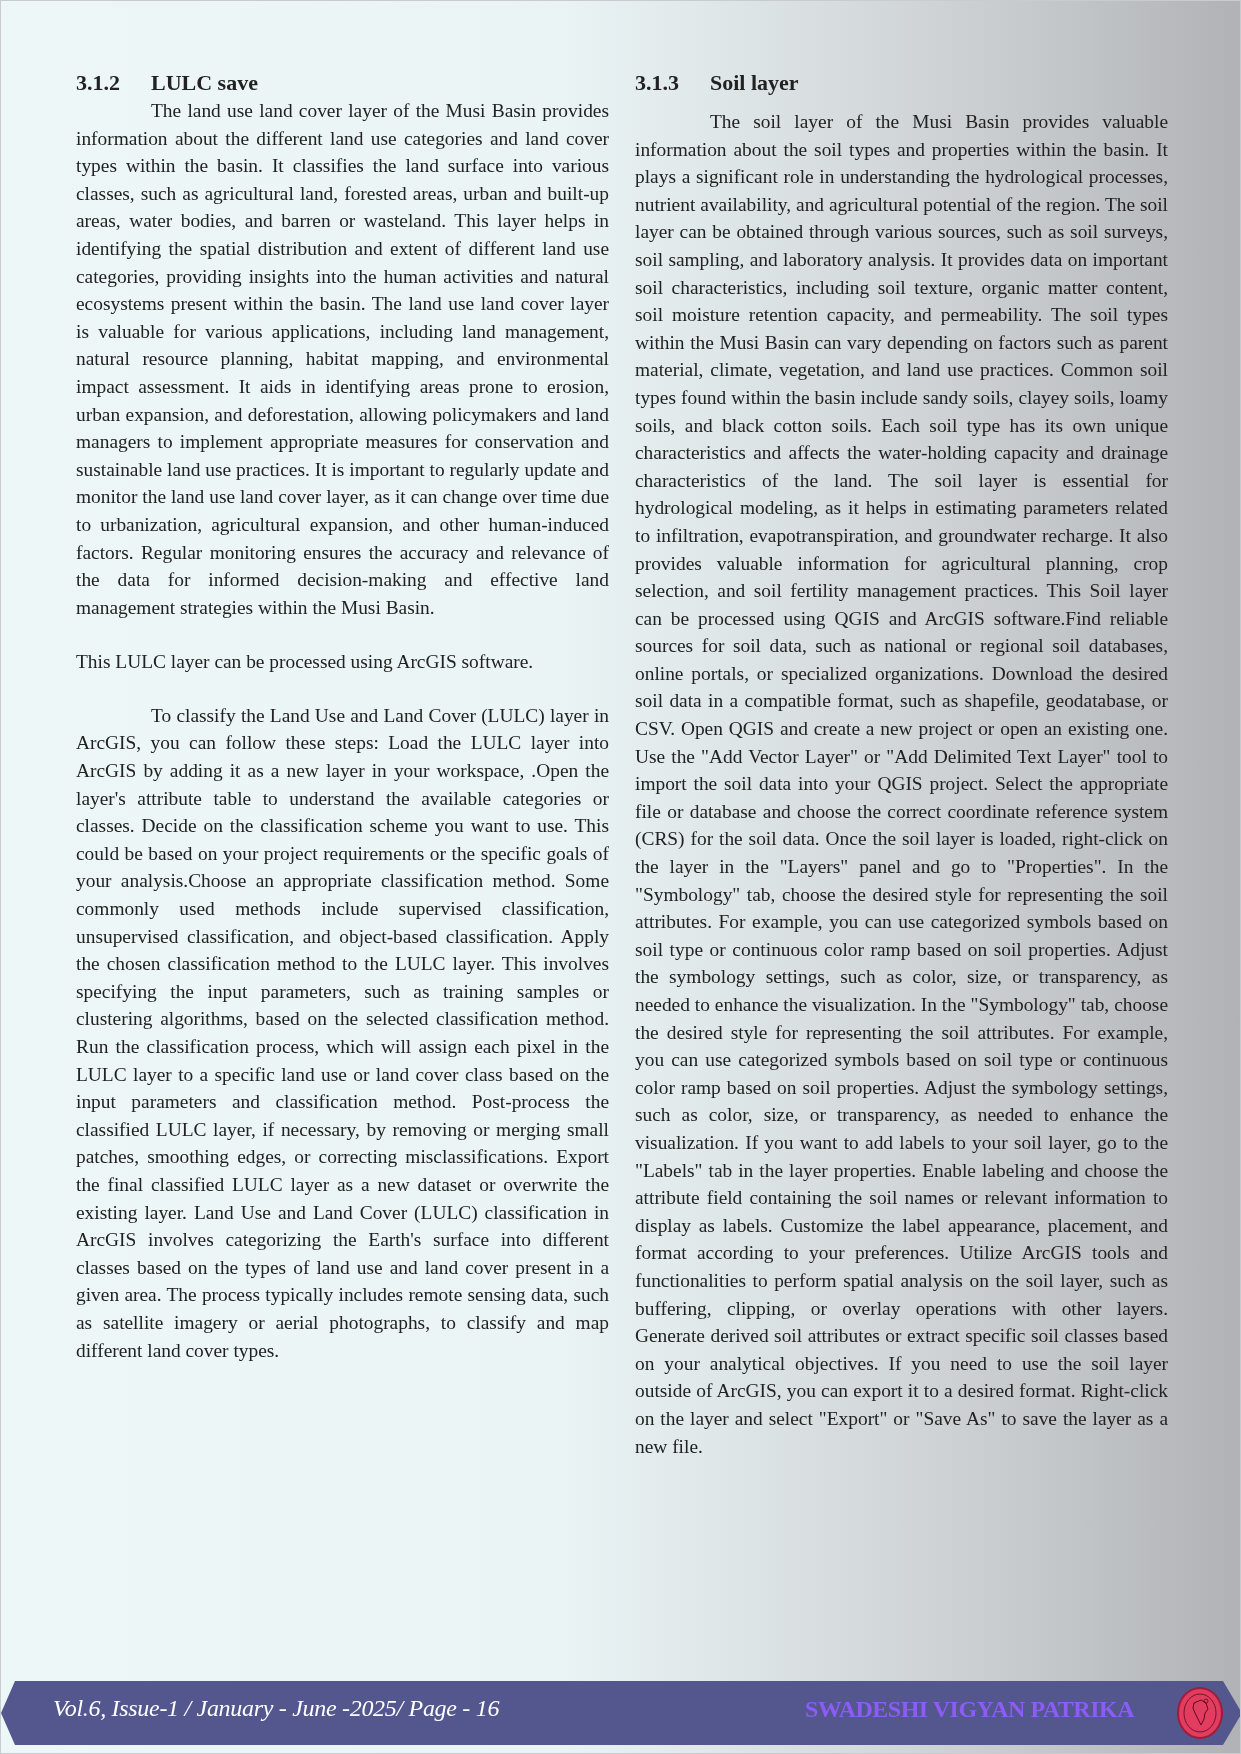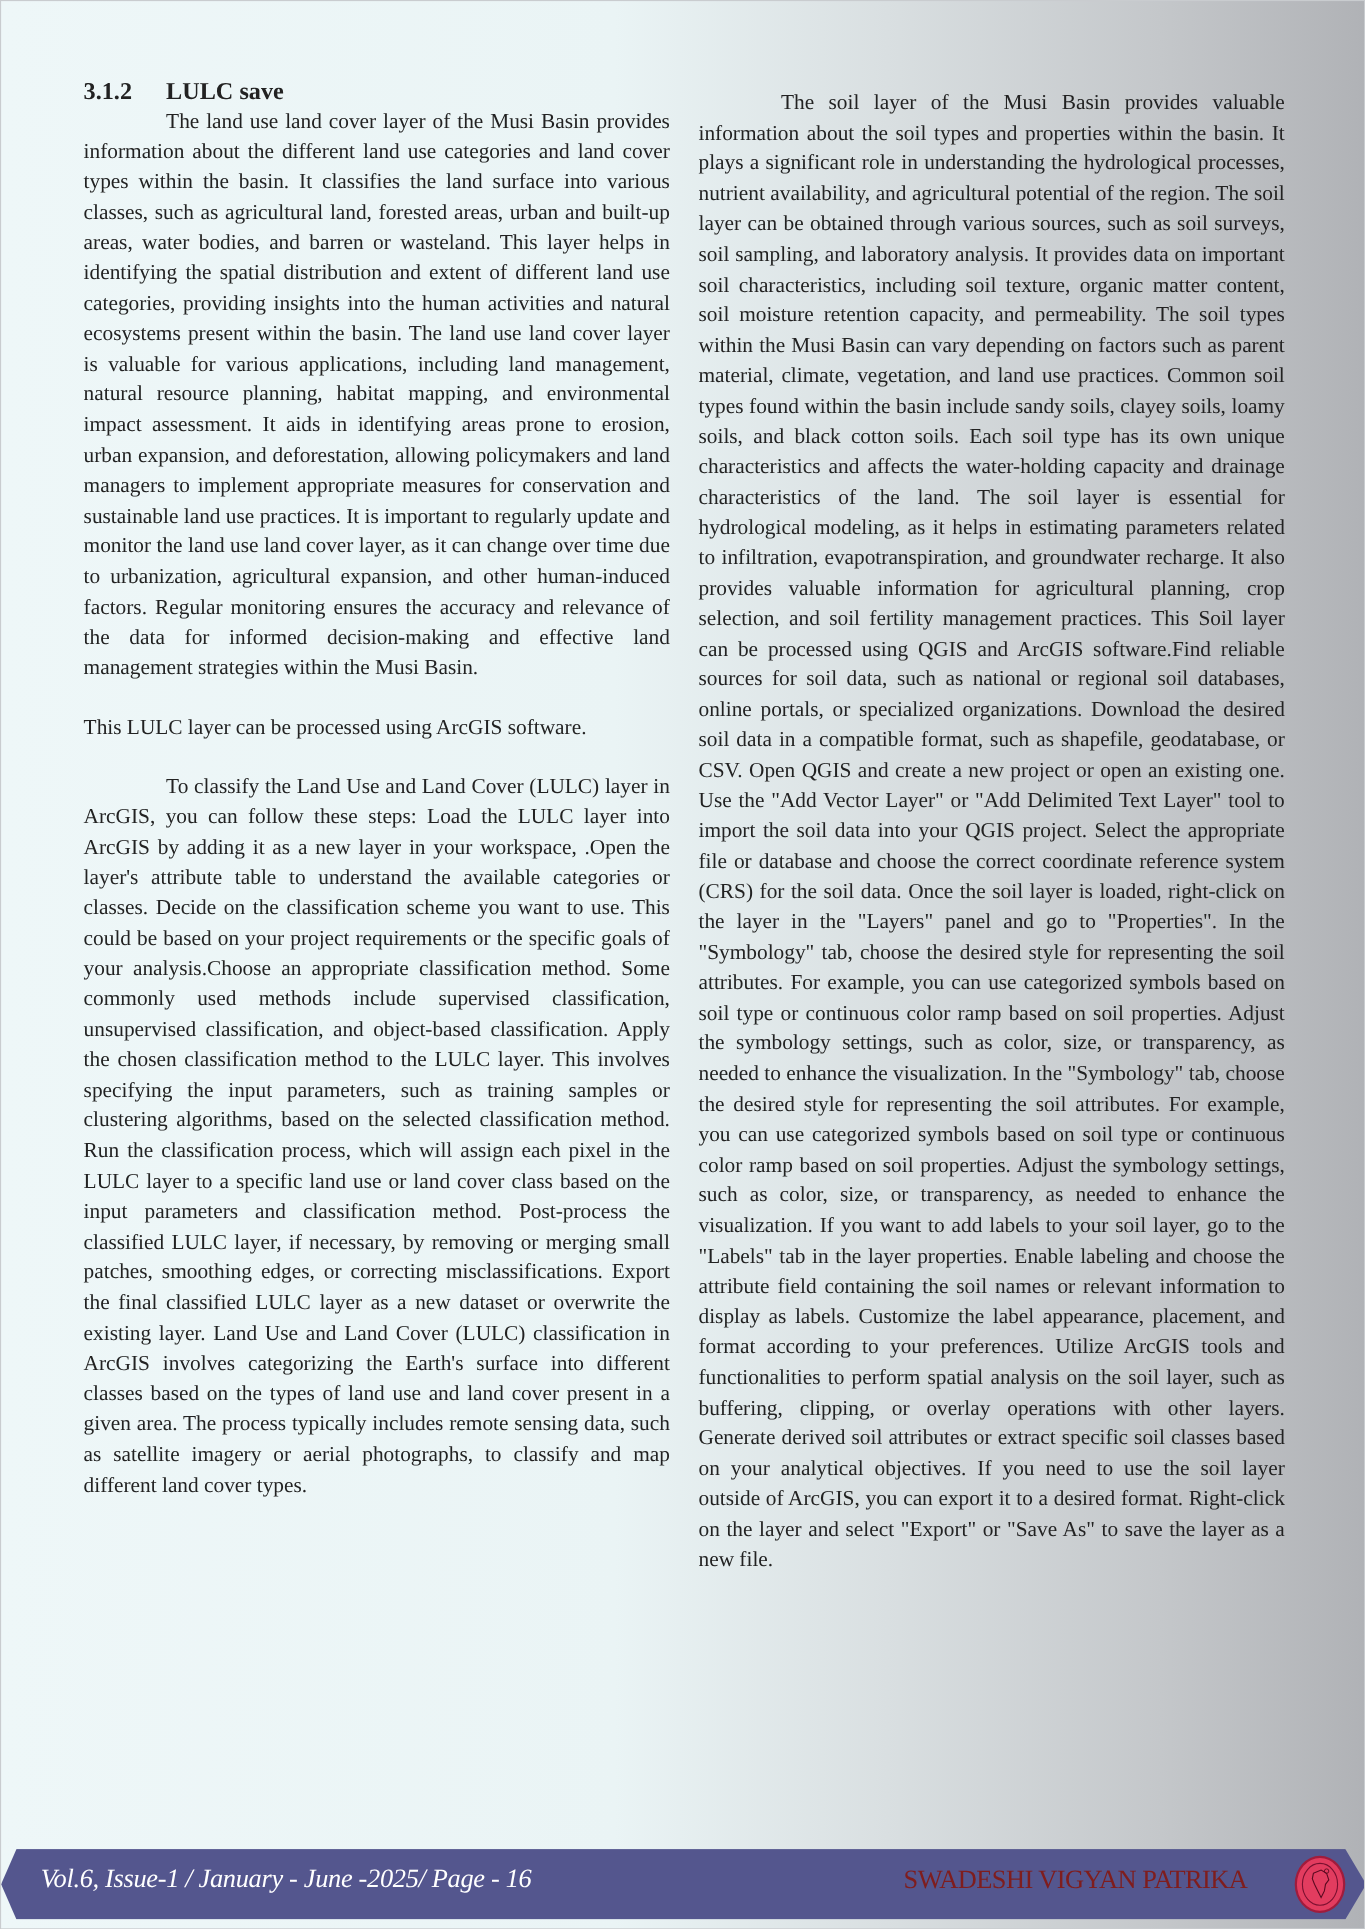--- a/index.html
+++ b/index.html
@@ -29,28 +29,28 @@
   .subhead { font-weight:normal; margin:27px 0 26px 0; text-align:left; line-height:27.6px; }
   .footer {
     position:absolute; left:0; top:1680px; width:1241px; height:64px;
   }
   .footer-band {
     position:absolute; left:0; top:0; width:1241px; height:64px;
     background:#54568e;
     clip-path: polygon(14px 0, 1222px 0, 1241px 32px, 1222px 64px, 14px 64px, 0 32px);
   }
   .footer-left {
-    position:absolute; left:36px; top:14px;
+    position:absolute; left:52px; top:14px;
     font-family:"Liberation Serif", serif; font-style:italic;
     color:#fff; font-size:24px; letter-spacing:-0.3px;
   }
   .footer-right {
     position:absolute; right:108px; top:15px;
-    font-family:"Liberation Serif", serif; font-weight:normal;
-    color:#7f1d1d; font-size:24px; letter-spacing:-0.5px;
+    font-family:"Liberation Serif", serif; font-weight:bold;
+    color:#8b5cf6; font-size:24px; letter-spacing:-0.5px;
   }
   .logo {
     position:absolute; left:1176px; top:6px; width:46px; height:52px;
     border-radius:50%; background:#e23c5f; border:2px solid #a01c3c;
     box-sizing:border-box;
   }
   .logo svg { position:absolute; left:0; top:0; }
 </style>
 </head>
 <body>
@@ -59,20 +59,24 @@
   <h3 class="heading">
     <span class="num">3.1.2</span>
     <span>LULC save</span>
   </h3>
   <p class="para">The land use land cover layer of the Musi Basin provides information about the different land use categories and land cover types within the basin. It classifies the land surface into various classes, such as agricultural land, forested areas, urban and built-up areas, water bodies, and barren or wasteland. This layer helps in identifying the spatial distribution and extent of different land use categories, providing insights into the human activities and natural ecosystems present within the basin. The land use land cover layer is valuable for various applications, including land management, natural resource planning, habitat mapping, and environmental impact assessment. It aids in identifying areas prone to erosion, urban expansion, and deforestation, allowing policymakers and land managers to implement appropriate measures for conservation and sustainable land use practices. It is important to regularly update and monitor the land use land cover layer, as it can change over time due to urbanization, agricultural expansion, and other human-induced factors. Regular monitoring ensures the accuracy and relevance of the data for informed decision-making and effective land management strategies within the Musi Basin.</p>
   <p class="subhead">This LULC layer can be processed using ArcGIS software.</p>
   <p class="para">To classify the Land Use and Land Cover (LULC) layer in ArcGIS, you can follow these steps: Load the LULC layer into ArcGIS by adding it as a new layer in your workspace, .Open the layer's attribute table to understand the available categories or classes. Decide on the classification scheme you want to use. This could be based on your project requirements or the specific goals of your analysis.Choose an appropriate classification method. Some commonly used methods include supervised classification, unsupervised classification, and object-based classification. Apply the chosen classification method to the LULC layer. This involves specifying the input parameters, such as training samples or clustering algorithms, based on the selected classification method. Run the classification process, which will assign each pixel in the LULC layer to a specific land use or land cover class based on the input parameters and classification method. Post-process the classified LULC layer, if necessary, by removing or merging small patches, smoothing edges, or correcting misclassifications. Export the final classified LULC layer as a new dataset or overwrite the existing layer. Land Use and Land Cover (LULC) classification in ArcGIS involves categorizing the Earth's surface into different classes based on the types of land use and land cover present in a given area. The process typically includes remote sensing data, such as satellite imagery or aerial photographs, to classify and map different land cover types.</p>
 </div>
 
 <div class="col right">
+  <h3 class="heading">
+    <span class="num">3.1.3</span>
+    <span>Soil layer</span>
+  </h3>
   <p class="para">The soil layer of the Musi Basin provides valuable information about the soil types and properties within the basin. It plays a significant role in understanding the hydrological processes, nutrient availability, and agricultural potential of the region. The soil layer can be obtained through various sources, such as soil surveys, soil sampling, and laboratory analysis. It provides data on important soil characteristics, including soil texture, organic matter content, soil moisture retention capacity, and permeability. The soil types within the Musi Basin can vary depending on factors such as parent material, climate, vegetation, and land use practices. Common soil types found within the basin include sandy soils, clayey soils, loamy soils, and black cotton soils. Each soil type has its own unique characteristics and affects the water-holding capacity and drainage characteristics of the land. The soil layer is essential for hydrological modeling, as it helps in estimating parameters related to infiltration, evapotranspiration, and groundwater recharge. It also provides valuable information for agricultural planning, crop selection, and soil fertility management practices. This Soil layer can be processed using QGIS and ArcGIS software.Find reliable sources for soil data, such as national or regional soil databases, online portals, or specialized organizations. Download the desired soil data in a compatible format, such as shapefile, geodatabase, or CSV. Open QGIS and create a new project or open an existing one. Use the "Add Vector Layer" or "Add Delimited Text Layer" tool to import the soil data into your QGIS project. Select the appropriate file or database and choose the correct coordinate reference system (CRS) for the soil data. Once the soil layer is loaded, right-click on the layer in the "Layers" panel and go to "Properties". In the "Symbology" tab, choose the desired style for representing the soil attributes. For example, you can use categorized symbols based on soil type or continuous color ramp based on soil properties. Adjust the symbology settings, such as color, size, or transparency, as needed to enhance the visualization. In the "Symbology" tab, choose the desired style for representing the soil attributes. For example, you can use categorized symbols based on soil type or continuous color ramp based on soil properties. Adjust the symbology settings, such as color, size, or transparency, as needed to enhance the visualization. If you want to add labels to your soil layer, go to the "Labels" tab in the layer properties. Enable labeling and choose the attribute field containing the soil names or relevant information to display as labels. Customize the label appearance, placement, and format according to your preferences. Utilize ArcGIS tools and functionalities to perform spatial analysis on the soil layer, such as buffering, clipping, or overlay operations with other layers. Generate derived soil attributes or extract specific soil classes based on your analytical objectives. If you need to use the soil layer outside of ArcGIS, you can export it to a desired format. Right-click on the layer and select "Export" or "Save As" to save the layer as a new file.</p>
 </div>
 
 <div class="footer">
   <div class="footer-band"></div>
   <span class="footer-left">Vol.6, Issue-1 / January - June -2025/ Page - 16</span>
   <span class="footer-right">SWADESHI VIGYAN PATRIKA</span>
   <div class="logo">
     <svg width="46" height="52" viewBox="0 0 46 52">
       <ellipse cx="21" cy="24" rx="16" ry="19" fill="none" stroke="#7a1030" stroke-width="1"></ellipse>

